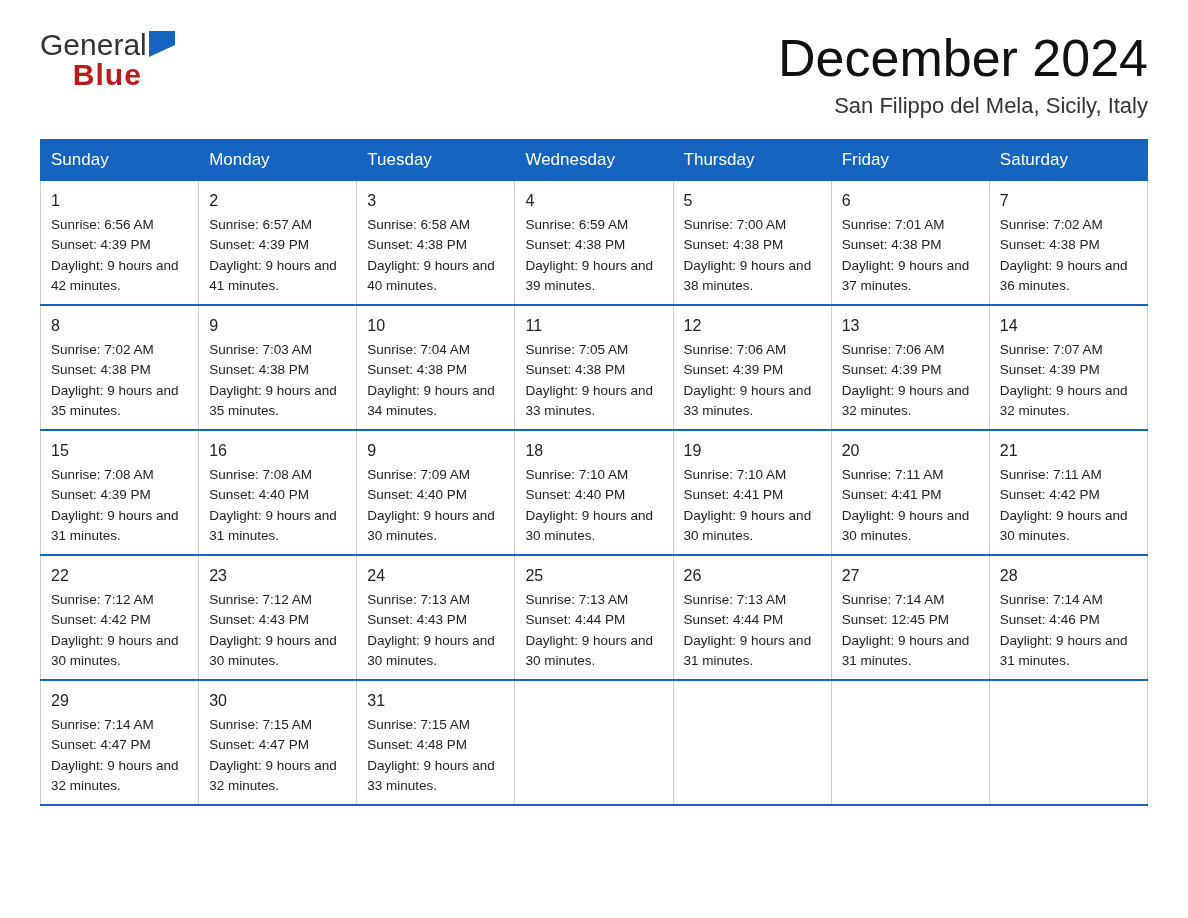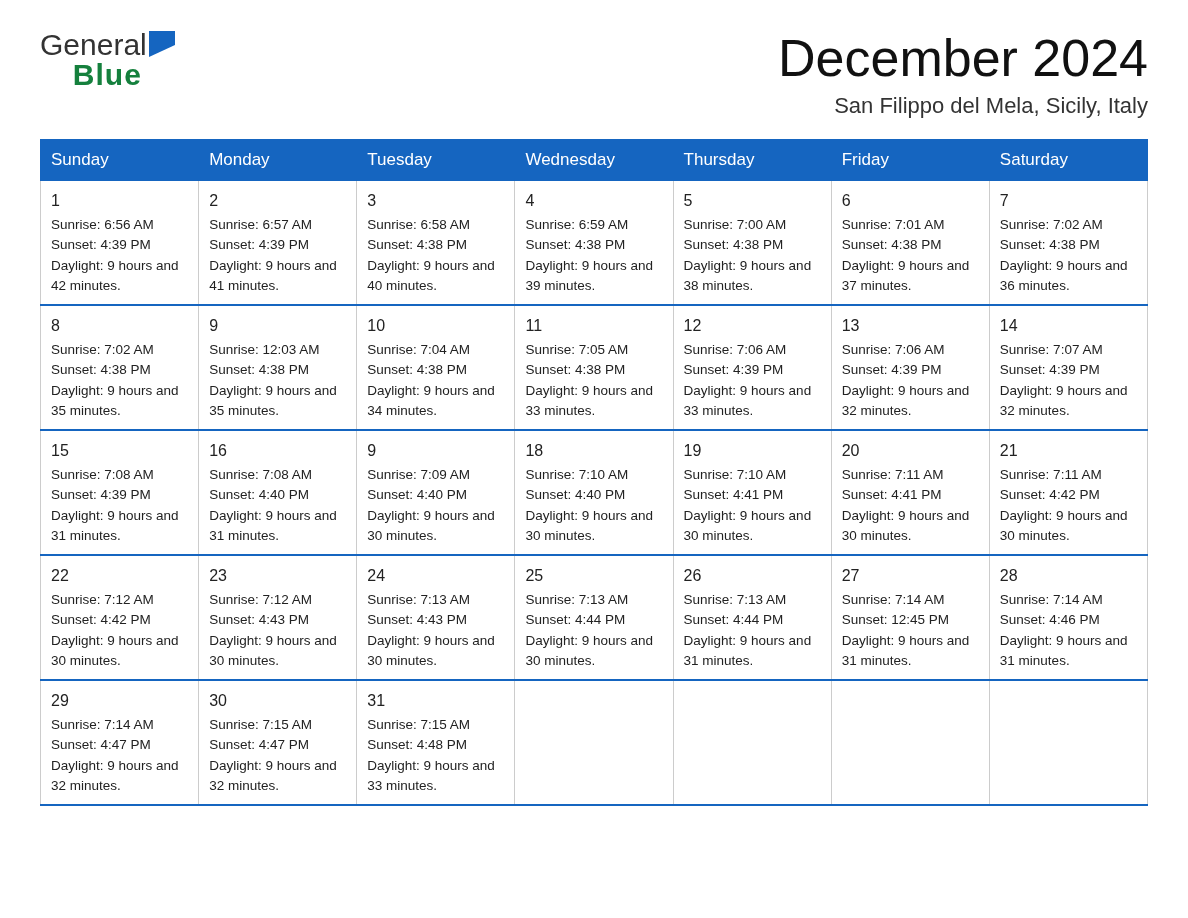--- a/index.html
+++ b/index.html
@@ -78,21 +78,21 @@
   <div class="logo">
     <div style="display:flex; align-items:flex-end; line-height:1;">
       <span style="font-size:30px; color:#333; font-weight:normal;">General</span>
       <span style="position:relative; display:inline-block; margin-left:2px;">
         <svg width="26" height="26" viewBox="0 0 26 26">
           <polygon points="0,0 26,0 26,14 0,26" fill="#1565c0"></polygon>
         </svg>
       </span>
     </div>
     <div style="margin-top:-2px;">
-      <span style="font-size:30px; color:#15803d; font-weight:bold; letter-spacing:1px;">Blue</span>
+      <span style="font-size:30px; color:#b91c1c; font-weight:bold; letter-spacing:1px;">Blue</span>
     </div>
   </div>
   <div class="title-block">
     <div class="month-title">December 2024</div>
     <div class="subtitle">San Filippo del Mela, Sicily, Italy</div>
   </div>
 </div>
 
 <table>
   <thead>
@@ -111,21 +111,21 @@
         <td><span class="day-num">1</span><span>Sunrise: 6:56 AM</span><br><span>Sunset: 4:39 PM</span><br><span>Daylight: 9 hours and 42 minutes.</span></td>
         <td><span class="day-num">2</span><span>Sunrise: 6:57 AM</span><br><span>Sunset: 4:39 PM</span><br><span>Daylight: 9 hours and 41 minutes.</span></td>
         <td><span class="day-num">3</span><span>Sunrise: 6:58 AM</span><br><span>Sunset: 4:38 PM</span><br><span>Daylight: 9 hours and 40 minutes.</span></td>
         <td><span class="day-num">4</span><span>Sunrise: 6:59 AM</span><br><span>Sunset: 4:38 PM</span><br><span>Daylight: 9 hours and 39 minutes.</span></td>
         <td><span class="day-num">5</span><span>Sunrise: 7:00 AM</span><br><span>Sunset: 4:38 PM</span><br><span>Daylight: 9 hours and 38 minutes.</span></td>
         <td><span class="day-num">6</span><span>Sunrise: 7:01 AM</span><br><span>Sunset: 4:38 PM</span><br><span>Daylight: 9 hours and 37 minutes.</span></td>
         <td><span class="day-num">7</span><span>Sunrise: 7:02 AM</span><br><span>Sunset: 4:38 PM</span><br><span>Daylight: 9 hours and 36 minutes.</span></td>
       </tr>
       <tr>
         <td><span class="day-num">8</span><span>Sunrise: 7:02 AM</span><br><span>Sunset: 4:38 PM</span><br><span>Daylight: 9 hours and 35 minutes.</span></td>
-        <td><span class="day-num">9</span><span>Sunrise: 12:03 AM</span><br><span>Sunset: 4:38 PM</span><br><span>Daylight: 9 hours and 35 minutes.</span></td>
+        <td><span class="day-num">9</span><span>Sunrise: 7:03 AM</span><br><span>Sunset: 4:38 PM</span><br><span>Daylight: 9 hours and 35 minutes.</span></td>
         <td><span class="day-num">10</span><span>Sunrise: 7:04 AM</span><br><span>Sunset: 4:38 PM</span><br><span>Daylight: 9 hours and 34 minutes.</span></td>
         <td><span class="day-num">11</span><span>Sunrise: 7:05 AM</span><br><span>Sunset: 4:38 PM</span><br><span>Daylight: 9 hours and 33 minutes.</span></td>
         <td><span class="day-num">12</span><span>Sunrise: 7:06 AM</span><br><span>Sunset: 4:39 PM</span><br><span>Daylight: 9 hours and 33 minutes.</span></td>
         <td><span class="day-num">13</span><span>Sunrise: 7:06 AM</span><br><span>Sunset: 4:39 PM</span><br><span>Daylight: 9 hours and 32 minutes.</span></td>
         <td><span class="day-num">14</span><span>Sunrise: 7:07 AM</span><br><span>Sunset: 4:39 PM</span><br><span>Daylight: 9 hours and 32 minutes.</span></td>
       </tr>
       <tr>
         <td><span class="day-num">15</span><span>Sunrise: 7:08 AM</span><br><span>Sunset: 4:39 PM</span><br><span>Daylight: 9 hours and 31 minutes.</span></td>
         <td><span class="day-num">16</span><span>Sunrise: 7:08 AM</span><br><span>Sunset: 4:40 PM</span><br><span>Daylight: 9 hours and 31 minutes.</span></td>
         <td><span class="day-num">9</span><span>Sunrise: 7:09 AM</span><br><span>Sunset: 4:40 PM</span><br><span>Daylight: 9 hours and 30 minutes.</span></td>

